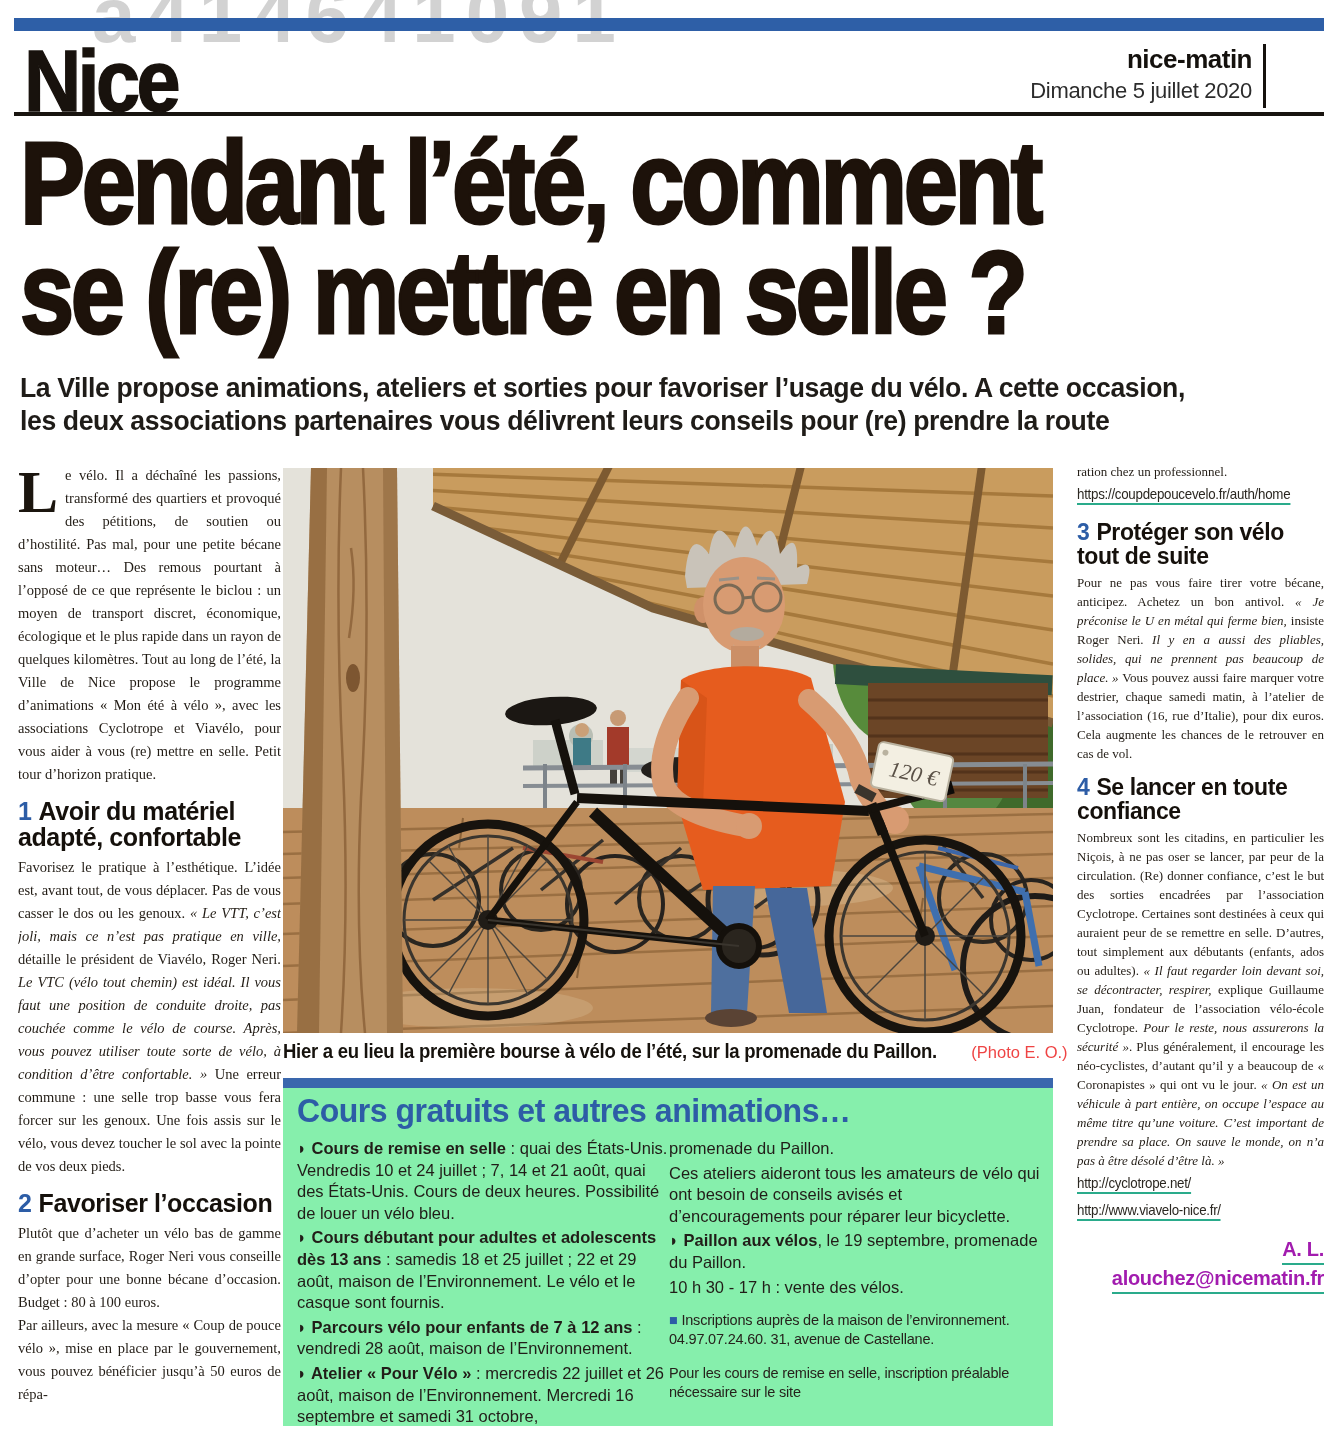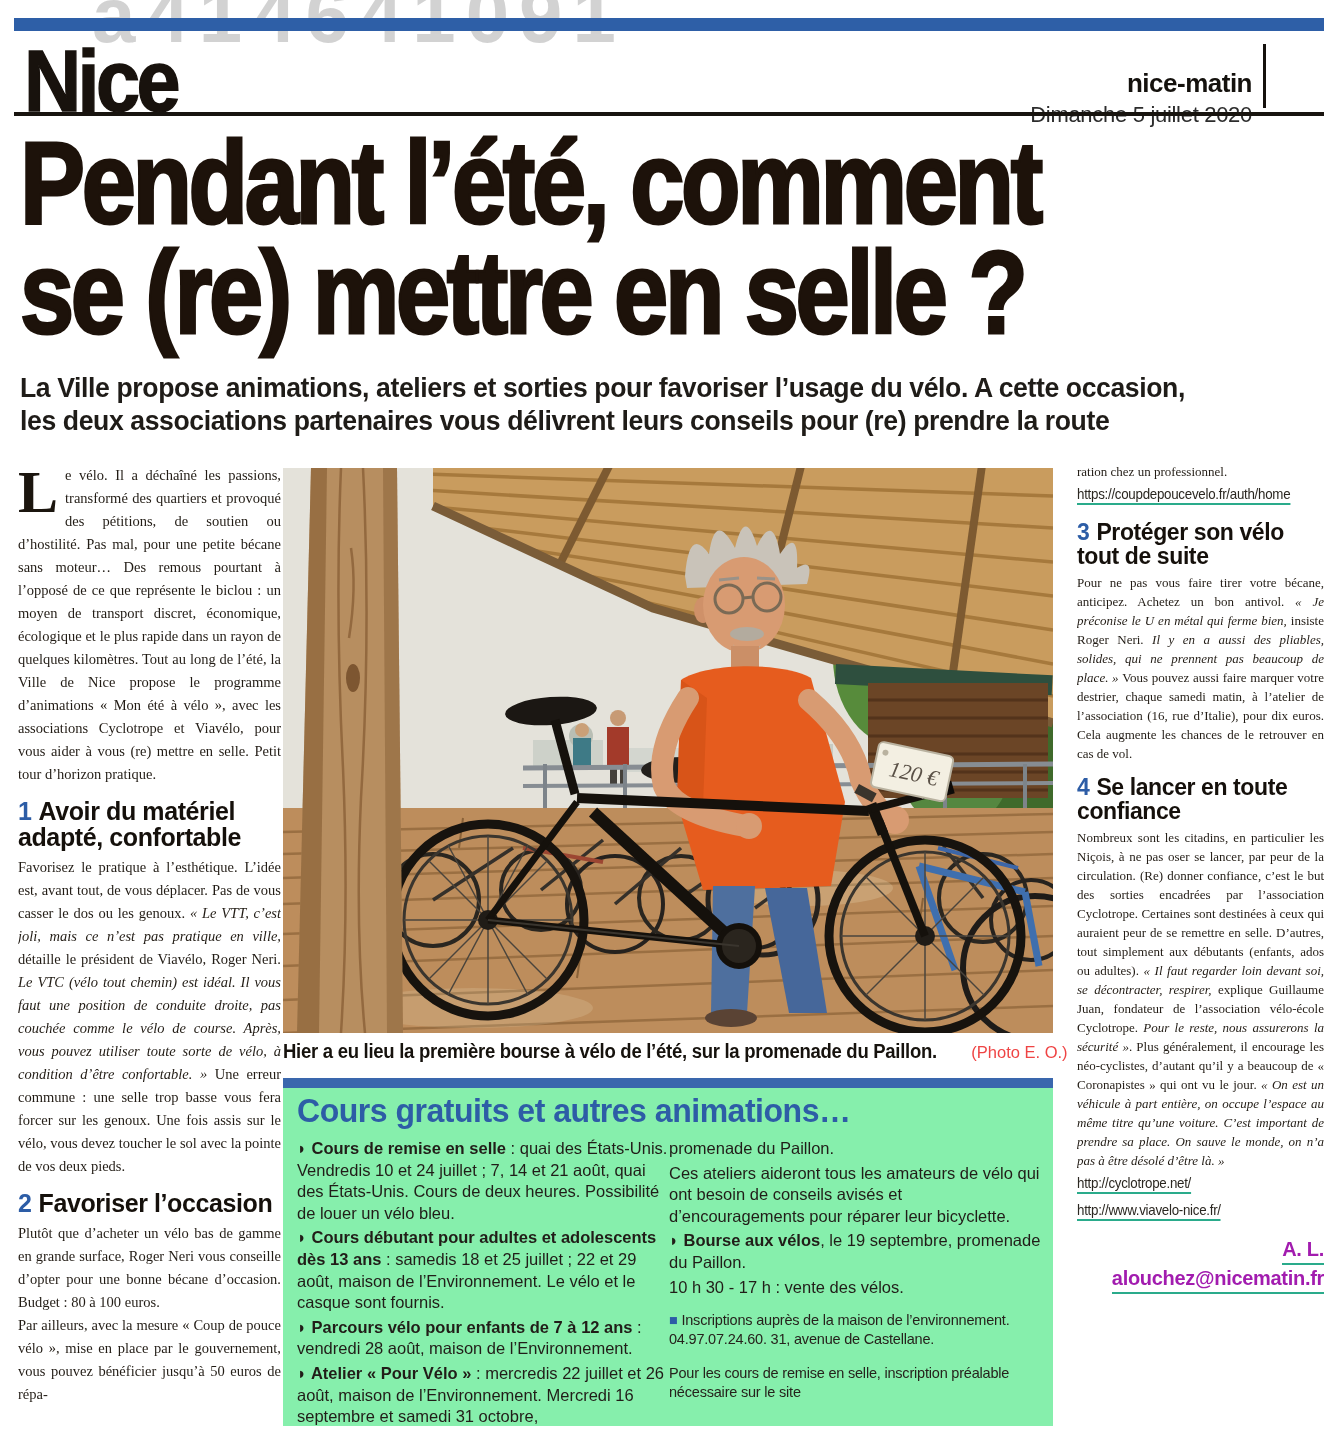--- a/index.html
+++ b/index.html
@@ -7,21 +7,21 @@
         font-family:"Liberation Serif",serif;color:#221c15;}
 
   
   .watermark{position:absolute;top:-30px;left:92px;z-index:0;
     font-family:"Liberation Sans",sans-serif;font-weight:bold;font-size:78px;letter-spacing:10px;
     color:#9d9d9d;opacity:.45;white-space:nowrap;}
   .topbar{position:absolute;top:18px;left:14px;width:1310px;height:13px;background:#2e5fa7;z-index:2;}
   .masthead-left{position:absolute;top:30px;left:24px;z-index:3;
     font-family:"Liberation Sans",sans-serif;font-weight:bold;font-size:88px;letter-spacing:-4px;
     color:#18120d;transform:scaleX(.9);transform-origin:0 0;-webkit-text-stroke:1.5px #18120d;}
-  .paper-block{position:absolute;top:44px;right:86px;text-align:right;z-index:3;margin-top:24px;}
+  .paper-block{position:absolute;top:44px;right:86px;text-align:right;z-index:3;}
   .paper-name{font-family:"Liberation Sans",sans-serif;font-weight:bold;font-size:26px;color:#14110d;letter-spacing:-.5px;}
   .paper-date{font-family:"Liberation Sans",sans-serif;font-size:22px;color:#2c2c2c;margin-top:3px;letter-spacing:-.3px;text-align:center;}
   .paper-vline{position:absolute;top:44px;right:72px;width:3px;height:64px;background:#15110d;z-index:3;}
   .header-rule{position:absolute;top:112px;left:14px;width:1310px;height:4px;background:#18140f;z-index:3;}
 
   
   .headline{position:absolute;top:128px;left:20px;margin:0;z-index:3;
     font-family:"Liberation Sans",sans-serif;font-weight:bold;font-size:116px;line-height:.95;
     letter-spacing:-4px;color:#1d120a;white-space:nowrap;
     transform:scaleX(.84);transform-origin:0 0;-webkit-text-stroke:3px #1d120a;}
@@ -325,21 +325,21 @@
     <div class="box-cols">
       <div class="bcol">
         <p class="box-item rich"><span class="b">◗ Cours de remise en selle</span><span> : quai des États-Unis. Vendredis 10 et 24 juillet ; 7, 14 et 21 août, quai des États-Unis. Cours de deux heures. Possibilité de louer un vélo bleu.</span></p>
         <p class="box-item rich"><span class="b">◗ Cours débutant pour adultes et adolescents dès 13 ans</span><span> : samedis 18 et 25 juillet ; 22 et 29 août, maison de l’Environnement. Le vélo et le casque sont fournis.</span></p>
         <p class="box-item rich"><span class="b">◗ Parcours vélo pour enfants de 7 à 12 ans</span><span> : vendredi 28 août, maison de l’Environnement.</span></p>
         <p class="box-item rich"><span class="b">◗ Atelier « Pour Vélo »</span><span> : mercredis 22 juillet et 26 août, maison de l’Environnement. Mercredi 16 septembre et samedi 31 octobre,</span></p>
       </div>
       <div class="bcol">
         <p class="box-item rich"><span>promenade du Paillon.</span></p>
         <p class="box-item rich"><span>Ces ateliers aideront tous les amateurs de vélo qui ont besoin de conseils avisés et d’encouragements pour réparer leur bicyclette.</span></p>
-        <p class="box-item rich"><span class="b">◗ Bourse aux vélos</span><span>, le 19 septembre, promenade du Paillon.</span></p>
+        <p class="box-item rich"><span class="b">◗ Paillon aux vélos</span><span>, le 19 septembre, promenade du Paillon.</span></p>
         <p class="box-item rich"><span>10 h 30 - 17 h : vente des vélos.</span></p>
         <p class="box-foot rich"><span class="sq">■ </span><span>Inscriptions auprès de la maison de l’environnement. 04.97.07.24.60. 31, avenue de Castellane.</span></p>
         <p class="box-foot rich"><span>Pour les cours de remise en selle, inscription préalable nécessaire sur le site </span></p>
       </div>
     </div>
   </aside>
 
   <div class="col-right">
     <p class="body-p">ration chez un professionnel.</p>
     <a class="rlink" href="#">https://coupdepoucevelo.fr/auth/home</a>

